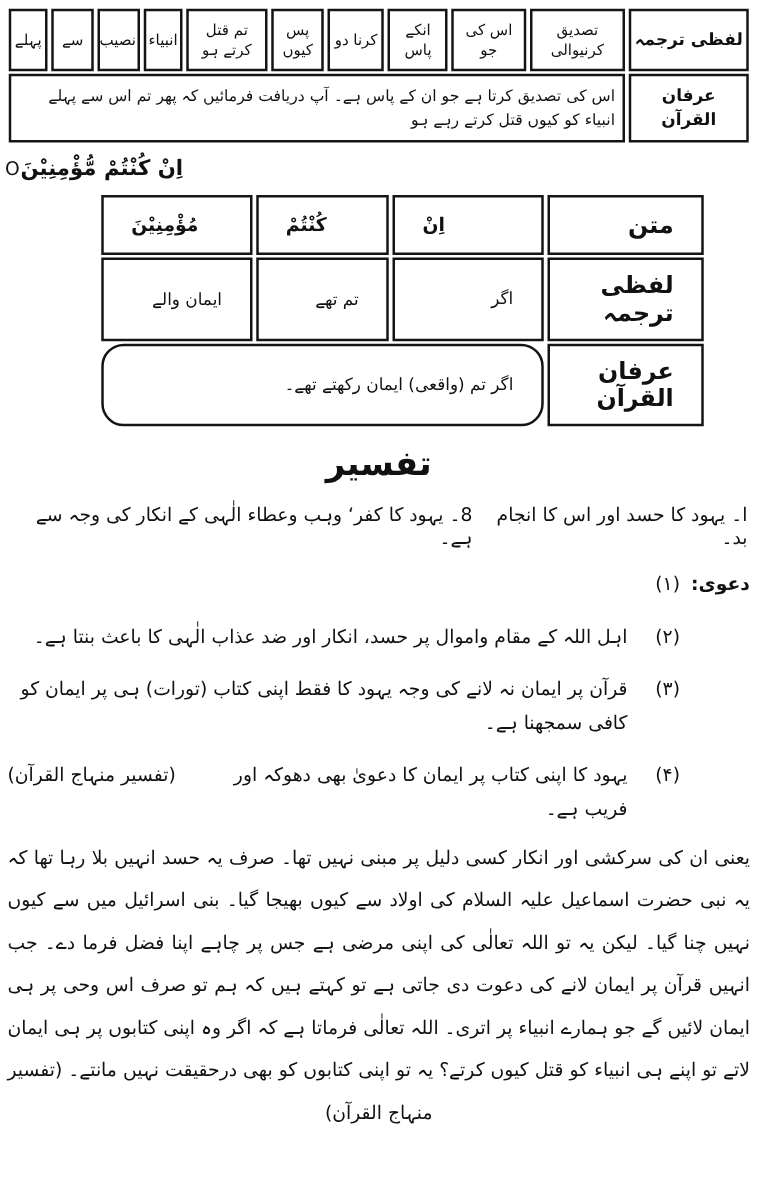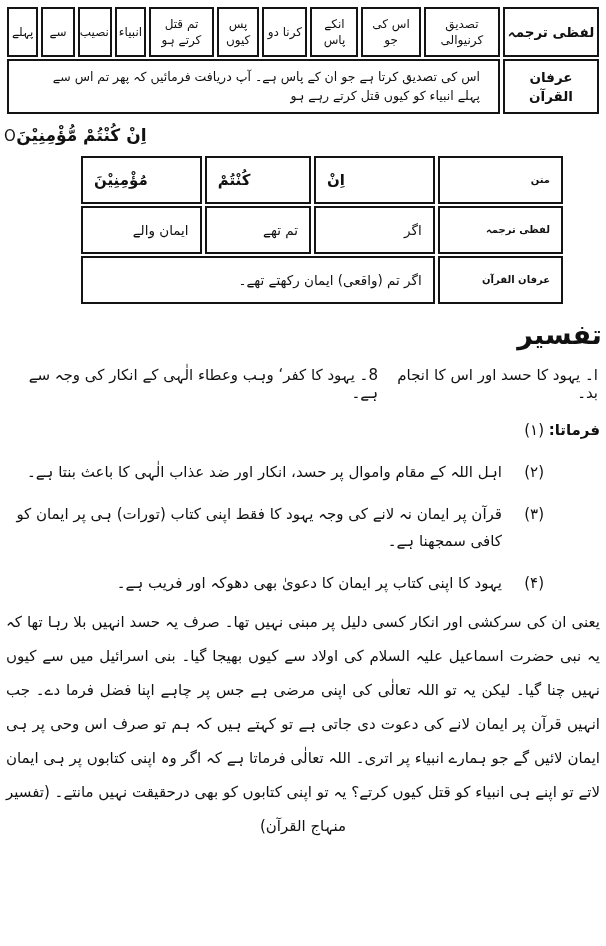--- a/index.html
+++ b/index.html
@@ -12,42 +12,42 @@
   .page{padding:5px 4px 0 4px;}
 
   
   table{border-collapse:separate;border-spacing:3px 2px;}
   .t1{width:100%;table-layout:fixed;}
   .t1 td{
     border:2px solid #141414;text-align:center;vertical-align:middle;
     font-size:12px;line-height:1.35;padding:7px 1px;overflow:hidden;
   }
   .t1 .lbl{font-size:13.5px;font-weight:bold;}
-  .t1 .sentence{font-size:12.5px;text-align:right;padding:6px 18px;line-height:1.5;}
+  .t1 .sentence{font-size:12.5px;text-align:right;padding:6px 6px;line-height:1.5;}
 
   
   .verse{
     text-align:left;margin:9px 52px 0 0;
     font-size:17px;font-weight:bold;letter-spacing:.5px;
   }
   .verse .ayah-end{font-weight:normal;font-size:15px;}
 
   
   .t2{width:488px;margin:9px 36px 0 auto;table-layout:fixed;}
   .t2 td{
     border:2px solid #141414;vertical-align:middle;
-    font-size:14px;padding:9px 11px;height:26px;overflow:hidden;
+    font-size:14px;padding:9px 22px;height:26px;overflow:hidden;
   }
-  .t2 .lbl{text-align:right;font-weight:bold;font-size:10px;}
+  .t2 .lbl{text-align:right;font-weight:bold;font-size:19px;}
   .t2 .word{text-align:left;font-weight:bold;font-size:15px;}
   .t2 .word2{text-align:right;font-size:13.5px;}
-  .t2 .irfan{text-align:right;font-size:13.5px;}
+  .t2 .irfan{text-align:right;font-size:13.5px;border-radius:18px;}
 
   
-  .h-tafsir{font-size:27px;font-weight:bold;margin-top:13px;}
+  .h-tafsir{text-align:center;font-size:27px;font-weight:bold;margin-top:13px;}
   .duo{display:flex;justify-content:space-between;font-size:15px;margin:16px 4px 0 4px;}
   .pt{display:flex;align-items:flex-start;font-size:15px;margin:15px 2px 0 2px;line-height:1.8;}
   .pt .flabel{flex:0 0 56px;font-weight:bold;}
   .pt .num{flex:0 0 42px;}
   .pt .ptext{flex:1 1 auto;}
   .pt .src{margin-right:8px;white-space:nowrap;}
   .para{
     font-size:15px;line-height:34px;text-align:justify;
     margin:8px 2px 0 2px;
   }
@@ -126,36 +126,37 @@
     </table>
 
   <div class="h-tafsir">تفسیر</div>
 
   <div class="duo">
     <span>ا۔ یہود کا حسد اور اس کا انجام بد۔</span>
     <span>8۔ یہود کا کفر‘ وہب وعطاء الٰہی کے انکار کی وجہ سے ہے۔</span>
   </div>
 
   <div class="pt">
-    <span class="flabel">فرماتا:</span>
+    <span class="flabel">دعوی:</span>
     <span class="num">(۱)</span>
   </div>
   <div class="pt">
     <span class="flabel"></span>
     <span class="num">(۲)</span>
     <span class="ptext">اہل اللہ کے مقام واموال پر حسد، انکار اور ضد عذاب الٰہی کا باعث بنتا ہے۔</span>
   </div>
   <div class="pt">
     <span class="flabel"></span>
     <span class="num">(۳)</span>
     <span class="ptext">قرآن پر ایمان نہ لانے کی وجہ یہود کا فقط اپنی کتاب (تورات) ہی پر ایمان کو کافی سمجھنا ہے۔</span>
   </div>
 
 
   <div class="pt">
     <span class="flabel"></span>
     <span class="num">(۴)</span>
     <span>یہود کا اپنی کتاب پر ایمان کا دعویٰ بھی دھوکہ اور فریب ہے۔</span>
+    <span class="src">(تفسیر منہاج القرآن)</span>
   </div>
 
   <div class="para center-last">یعنی ان کی سرکشی اور انکار کسی دلیل پر مبنی نہیں تھا۔ صرف یہ حسد انہیں بلا رہا تھا کہ یہ نبی حضرت اسماعیل علیہ السلام کی اولاد سے کیوں بھیجا گیا۔ بنی اسرائیل میں سے کیوں نہیں چنا گیا۔ لیکن یہ تو اللہ تعالٰی کی اپنی مرضی ہے جس پر چاہے اپنا فضل فرما دے۔ جب انہیں قرآن پر ایمان لانے کی دعوت دی جاتی ہے تو کہتے ہیں کہ ہم تو صرف اس وحی پر ہی ایمان لائیں گے جو ہمارے انبیاء پر اتری۔ اللہ تعالٰی فرماتا ہے کہ اگر وہ اپنی کتابوں پر ہی ایمان لاتے تو اپنے ہی انبیاء کو قتل کیوں کرتے؟ یہ تو اپنی کتابوں کو بھی درحقیقت نہیں مانتے۔ (تفسیر منہاج القرآن)</div>
 
 </div>
 
 </body></html>

